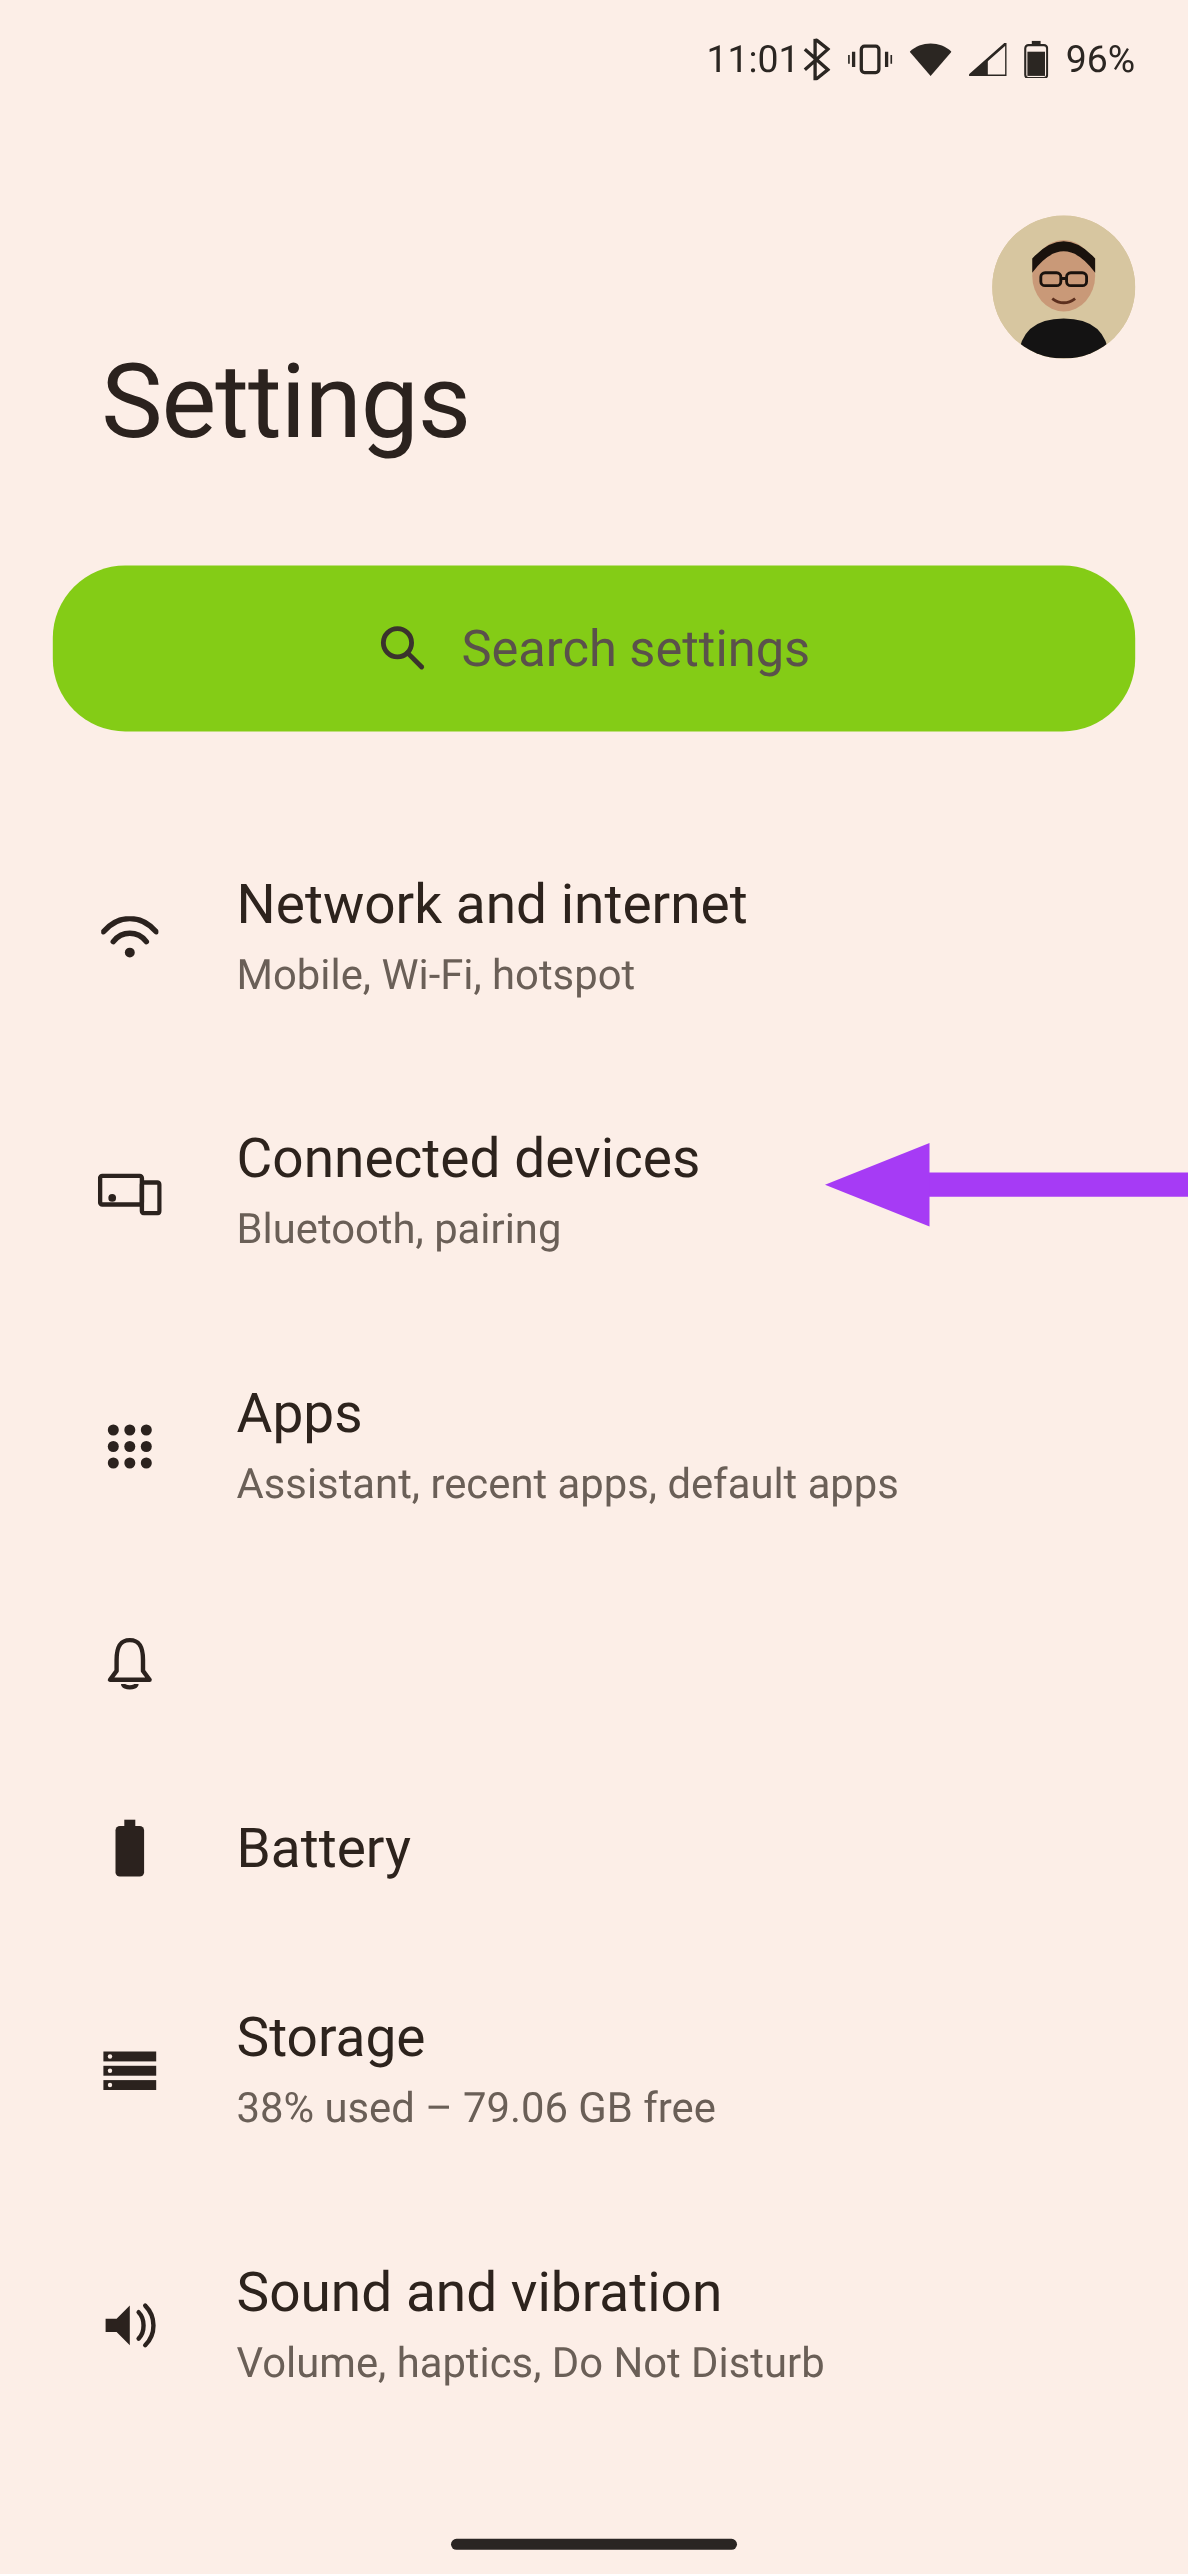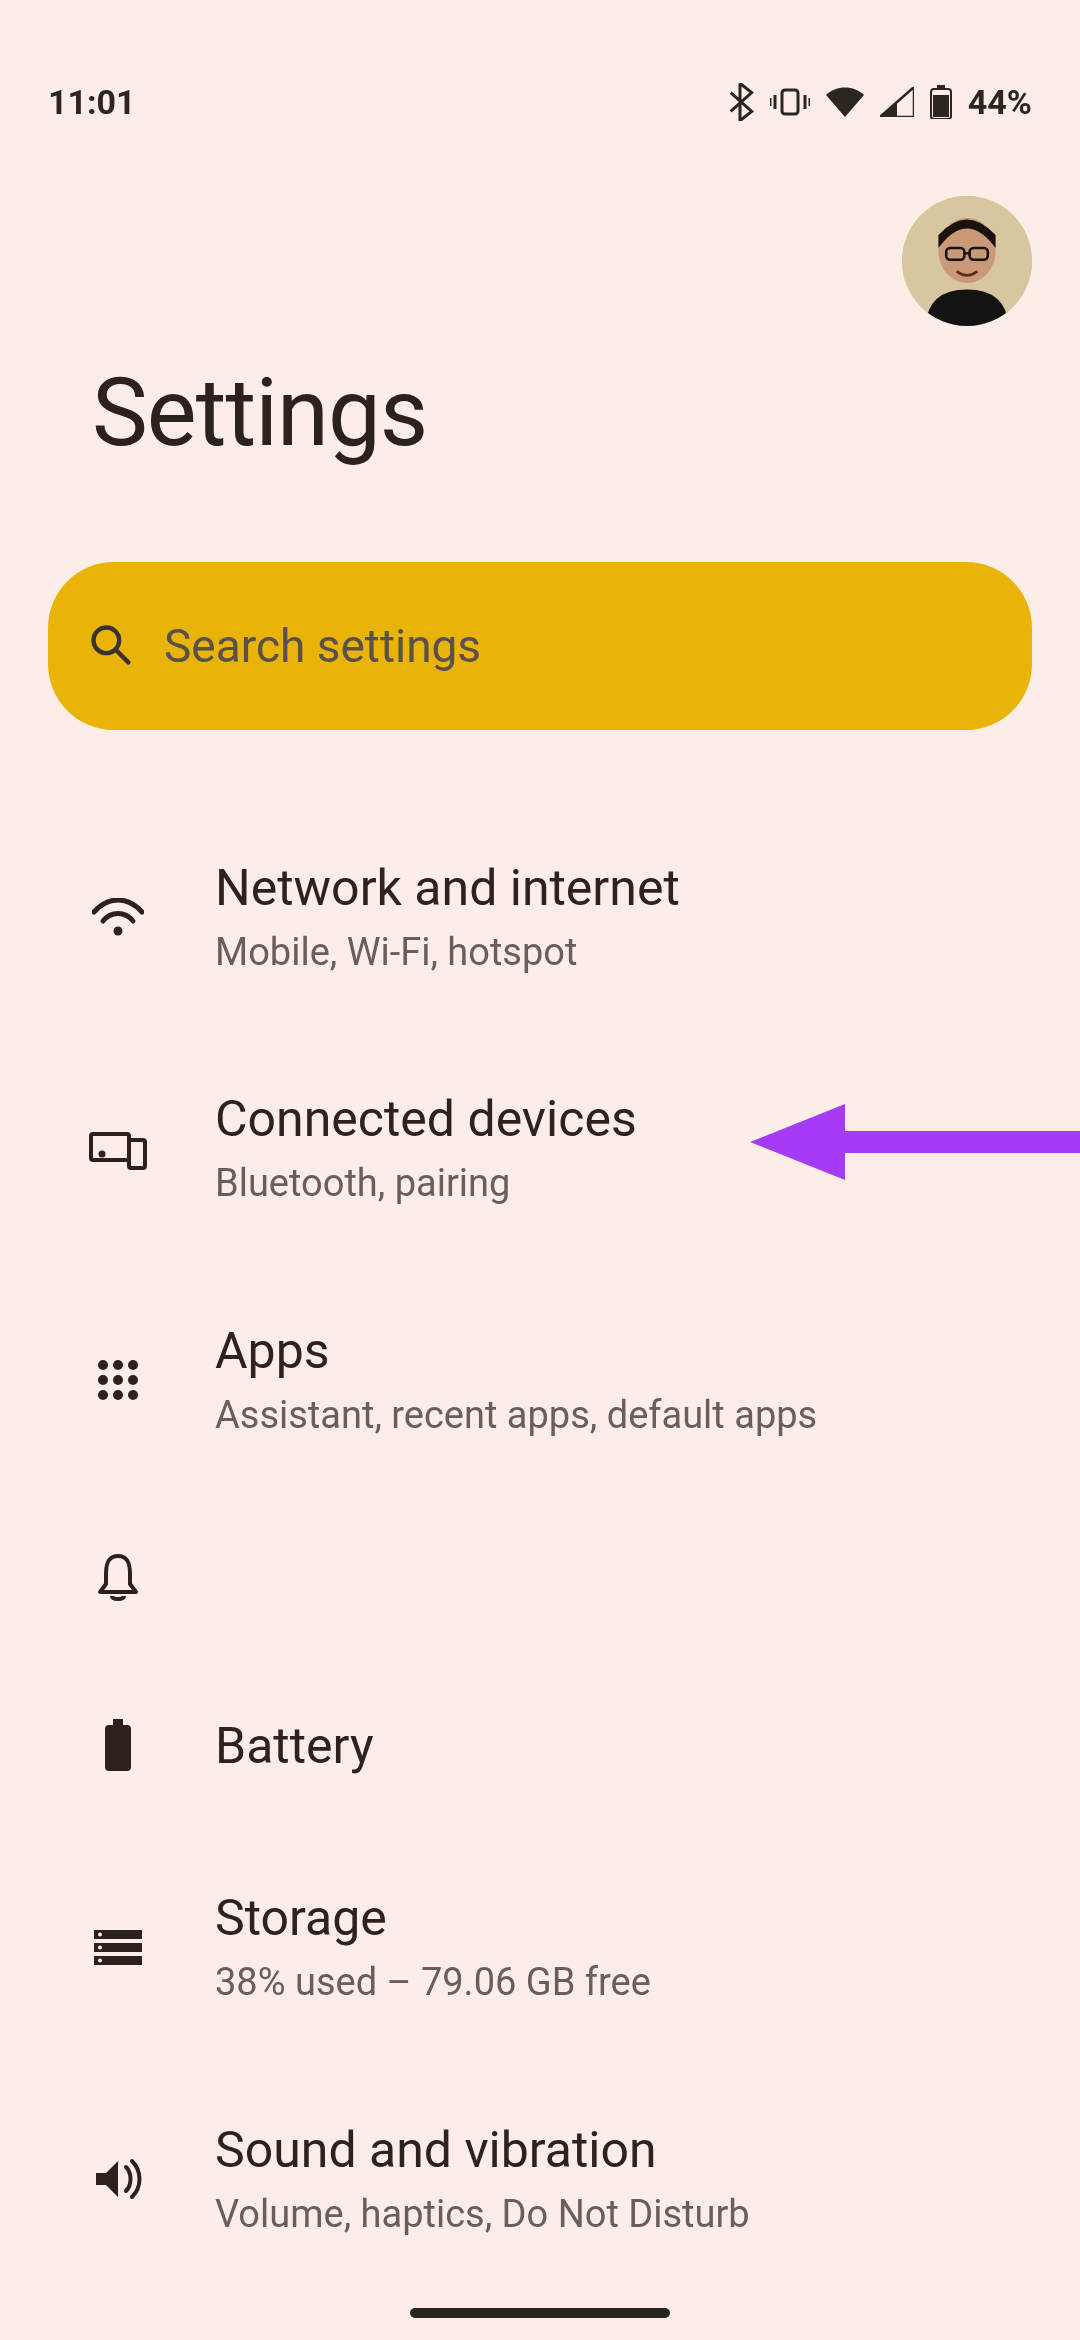--- a/index.html
+++ b/index.html
@@ -9,28 +9,27 @@
       background: #fceee7;
       font-family: -apple-system, BlinkMacSystemFont, 'Segoe UI', Roboto, sans-serif;
       color: #2d2a27;
       position: relative;
       overflow: hidden;
     }
 
     
     .status-bar {
       display: flex;
-      justify-content: space-between;
+      justify-content: flex-end;
       align-items: center;
       padding: 28px 48px 0 48px;
       height: 80px;
       font-size: 34px;
-      font-weight: 700;
+      font-weight: 400;
       color: #2b2622;
-      margin-top: 48px;
     }
     .status-right {
       display: flex;
       align-items: center;
       gap: 16px;
     }
     .status-right svg { display: block; }
 
     
     .avatar {
@@ -50,27 +49,28 @@
       font-size: 94px;
       font-weight: 400;
       color: #2b221e;
       padding: 230px 64px 0 92px;
       letter-spacing: -1px;
     }
 
     
     .search-bar {
       margin: 94px 48px 0 48px;
-      height: 168px;
-      background: #eab308;
+      height: 151px;
+      background: #84cc16;
       border-radius: 66px;
       display: flex;
       align-items: center;
       padding: 0 40px;
       gap: 32px;
+      justify-content: center;
     }
     .search-bar .placeholder {
       font-size: 46px;
       color: #5a514b;
     }
 
     
     .settings-list {
       margin-top: 72px;
     }
@@ -156,21 +156,21 @@
           <path d="M0 30 L17 30 L17 15 Z" fill="#2b2622"></path>
         </svg>
     </span>
     <span>
       <svg width="22" height="34" viewBox="0 0 22 34">
           <rect x="7" y="0" width="8" height="4" fill="#2b2622"></rect>
           <rect x="1" y="4" width="20" height="30" rx="3" fill="none" stroke="#2b2622" stroke-width="2"></rect>
           <rect x="3" y="10" width="16" height="22" fill="#2b2622"></rect>
         </svg>
     </span>
-    <span>44%</span>
+    <span>96%</span>
   </div>
 </div>
 
 <div class="avatar">
   <svg viewBox="0 0 100 100">
     <rect width="100" height="100" fill="#d7c6a0"></rect>
     <ellipse cx="50" cy="42" rx="22" ry="25" fill="#c99978"></ellipse>
     <path d="M28 40 Q50 10 72 40 L72 30 Q50 6 28 30 Z" fill="#1a120d"></path>
     <rect x="34" y="40" width="14" height="9" rx="3" fill="none" stroke="#1a120d" stroke-width="2"></rect>
     <rect x="52" y="40" width="14" height="9" rx="3" fill="none" stroke="#1a120d" stroke-width="2"></rect>

